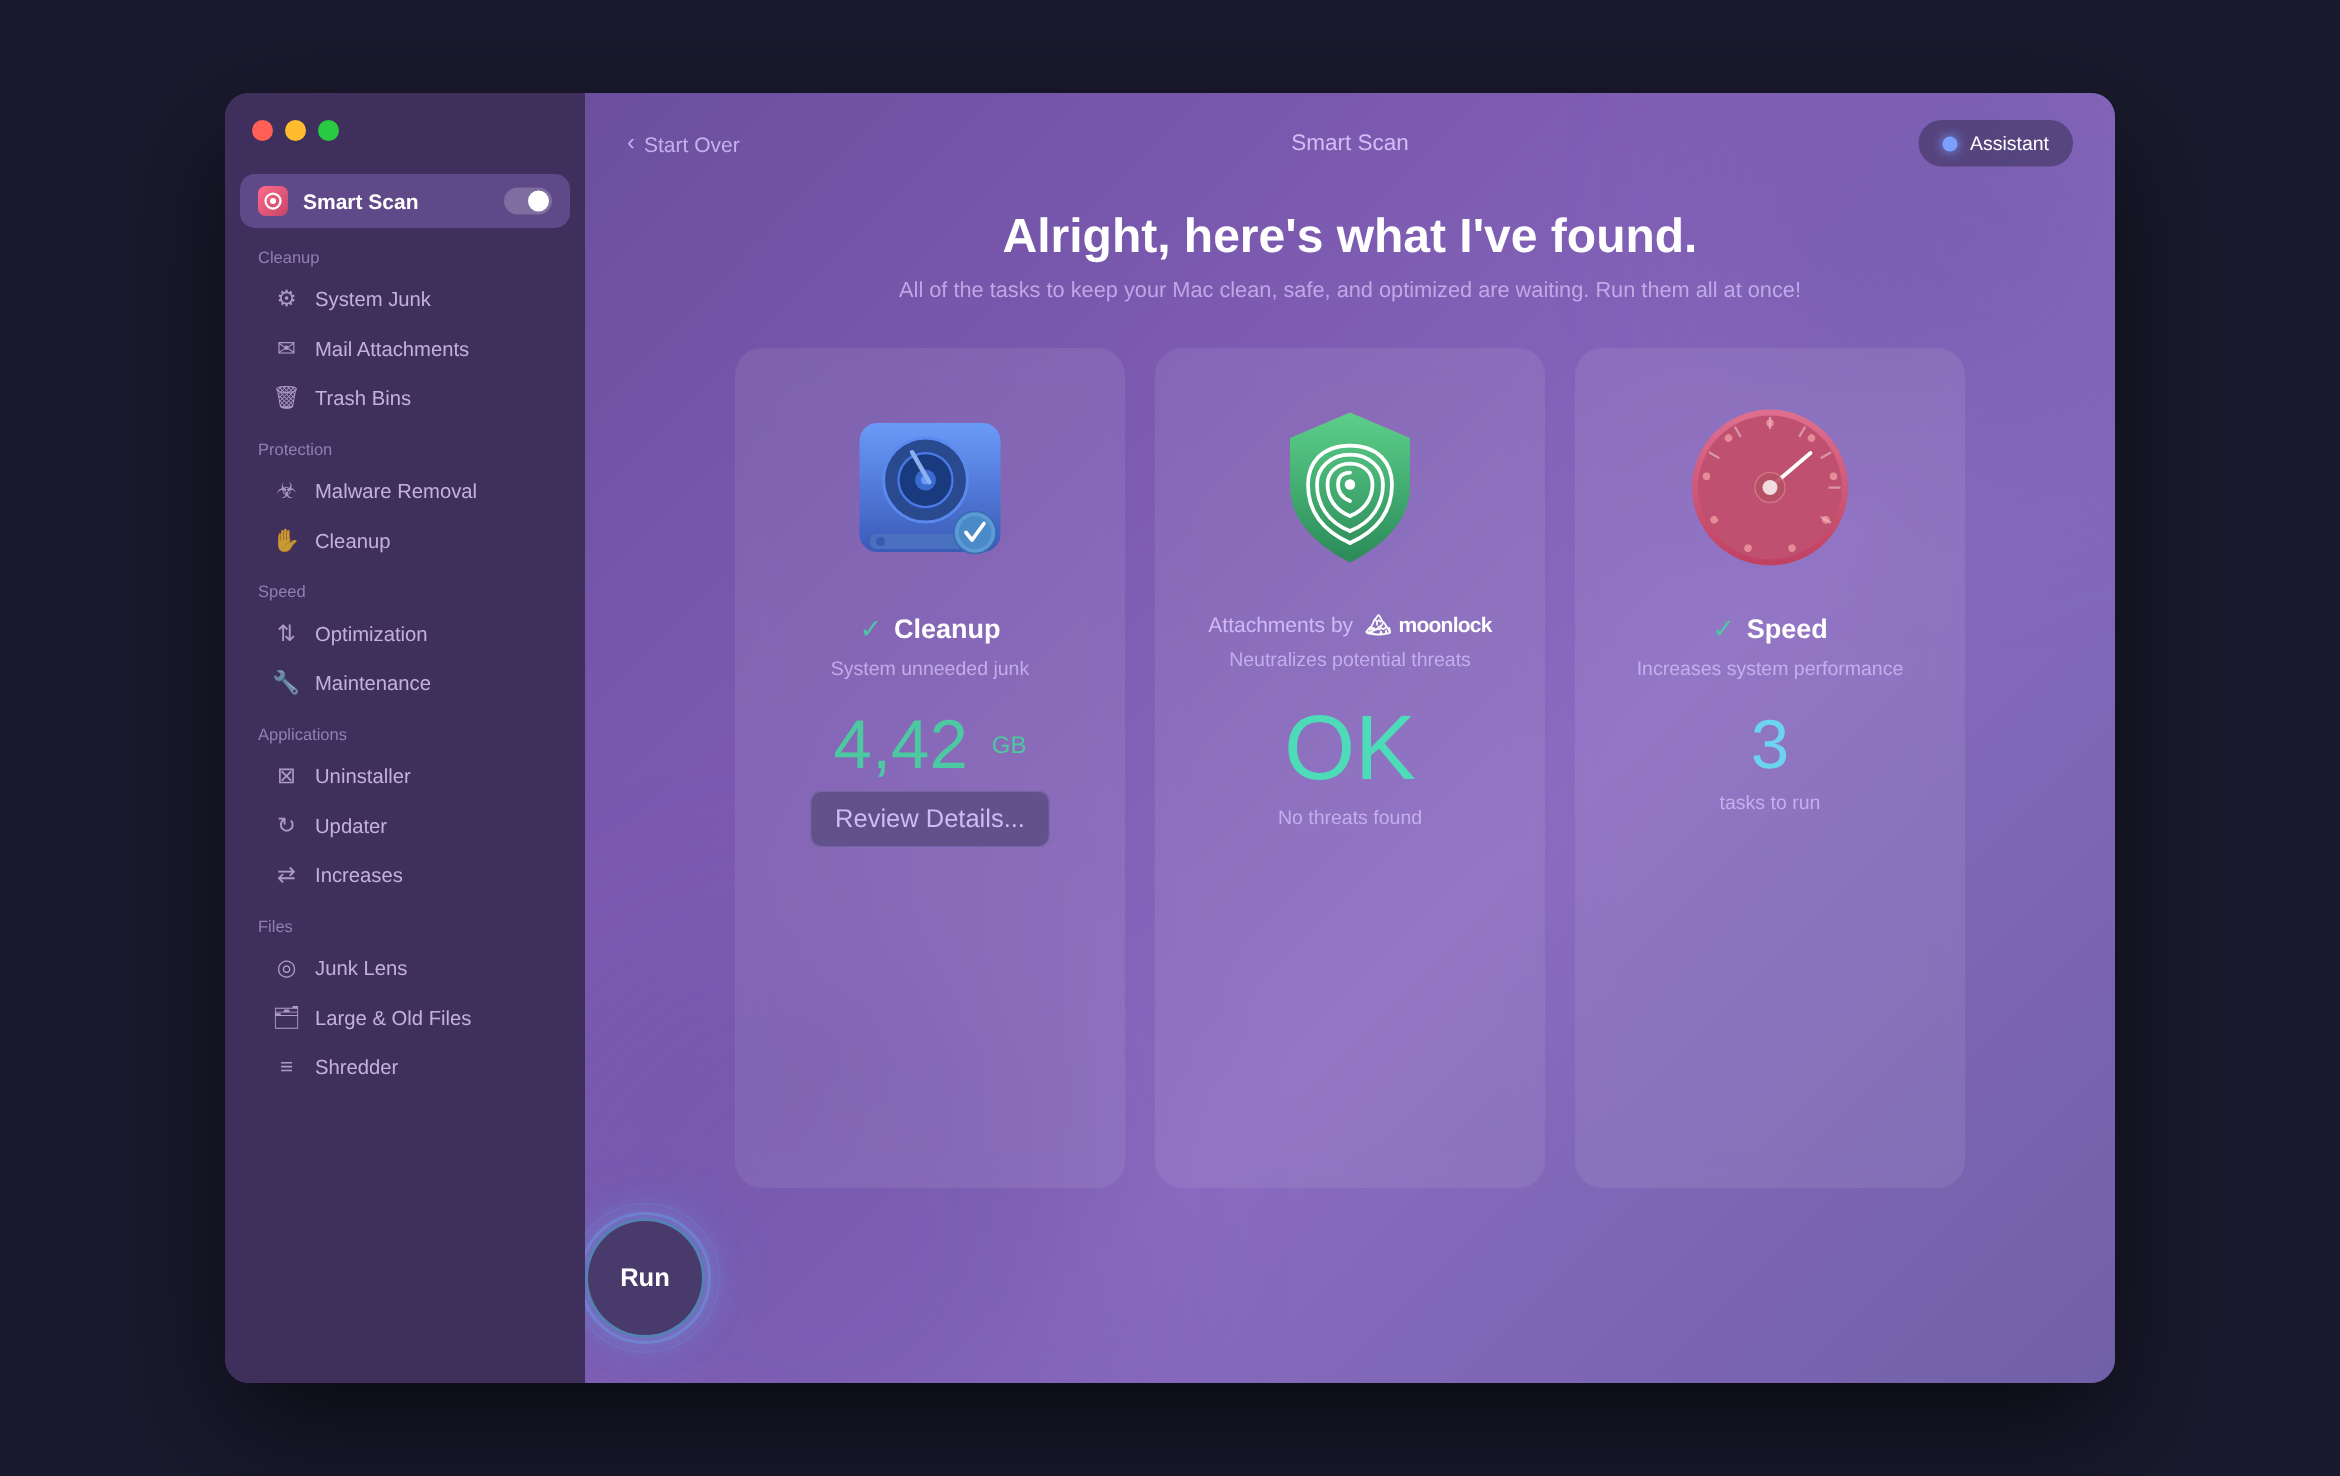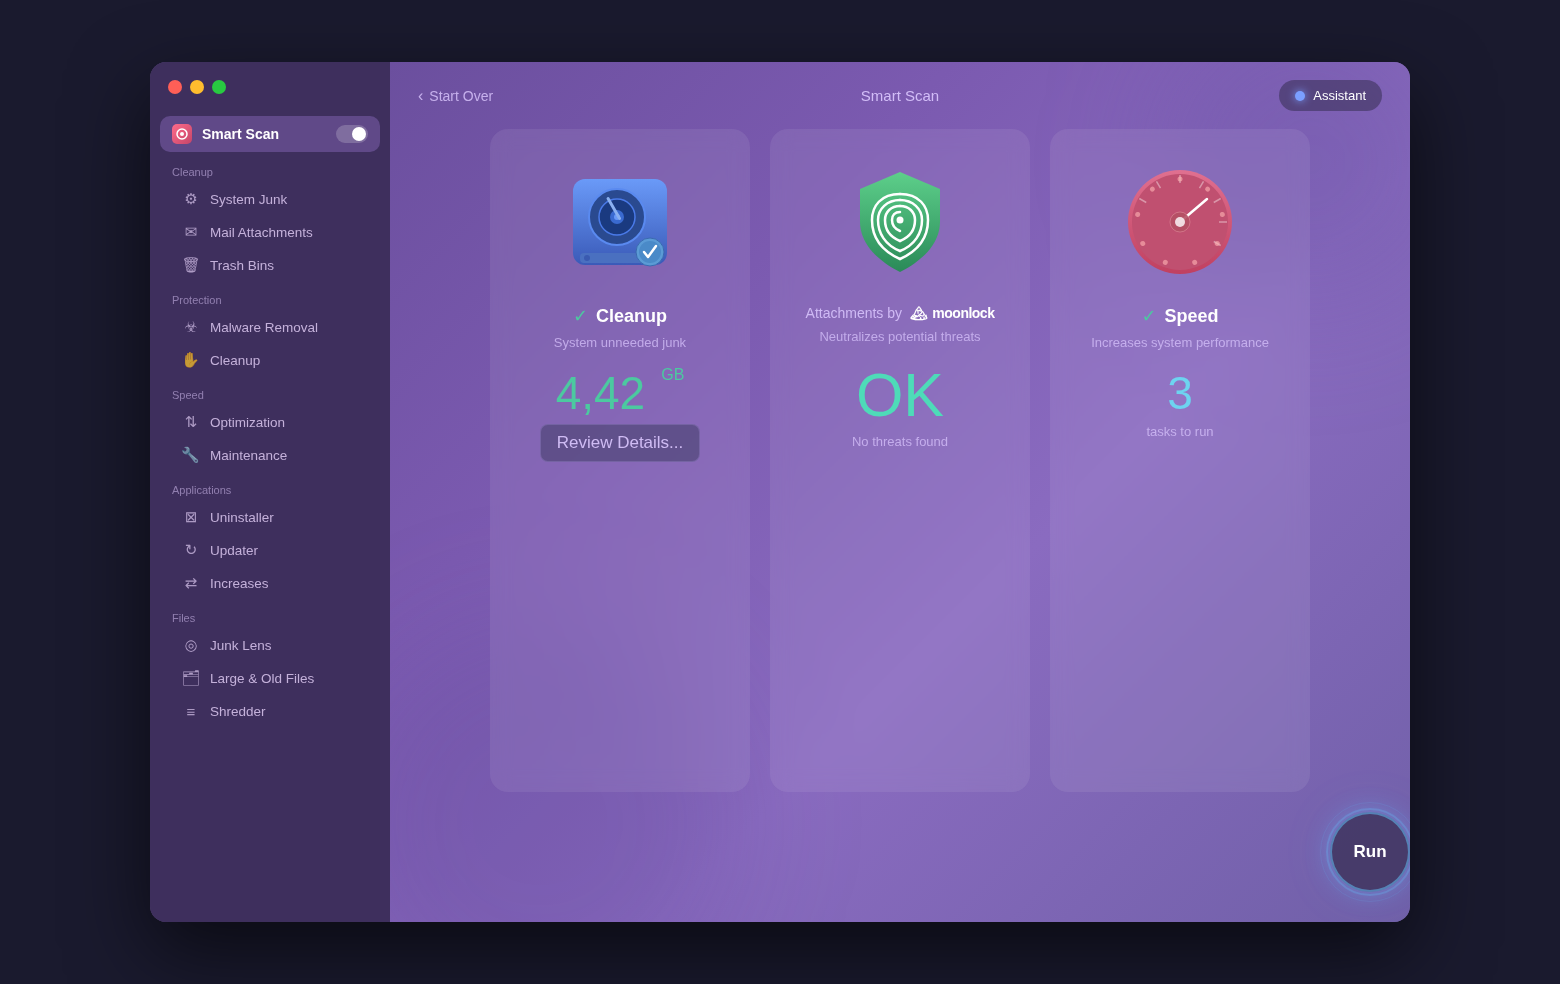--- a/index.html
+++ b/index.html
@@ -273,21 +273,21 @@
     .card-value {
       font-size: 46px;
       font-weight: 300;
       margin-bottom: 4px;
     }
     .card-value-green { color: #4cc9a0; }
     .card-value-cyan { color: #6dd4f0; }
 
     .card-value-row {
       display: flex;
-      align-items: flex-start;
+      align-items: center;
       gap: 16px;
     }
     .card-value-unit {
       font-size: 16px;
       color: #4cc9a0;
       font-weight: 400;
     }
 
     .card-meta {
       color: rgba(220, 200, 255, 0.7);
@@ -328,21 +328,21 @@
     .ok-value {
       font-size: 61px;
       font-weight: 300;
       color: #4edbb8;
       margin-bottom: 4px;
     }
 
     
     .run-button-area {
       display: flex;
-      justify-content: flex-end;
+      justify-content: flex-start;
       padding: 20px 0 30px;
       z-index: 10;
       position: relative;
     }
     .run-button {
       width: 80px;
       height: 80px;
       border-radius: 50%;
       background: rgba(60, 50, 90, 0.8);
       border: 2px solid rgba(100, 200, 255, 0.5);
@@ -501,20 +501,24 @@
         <span class="back-icon">‹</span>
         <span>Start Over</span>
       </button>
       <span class="top-title">Smart Scan</span>
       <button class="assistant-button">
         <div class="assistant-dot"></div>
         <span>Assistant</span>
       </button>
     </div>
 
+    <div class="hero-section">
+      <div class="hero-title">Alright, here's what I've found.</div>
+      <div class="hero-subtitle">All of the tasks to keep your Mac clean, safe, and optimized are waiting. Run them all at once!</div>
+    </div>
 
     <div class="cards-container">
 
       <div class="card">
         <div class="card-icon-area">
           <svg class="cleanup-icon-svg" viewBox="0 0 130 130" fill="none" xmlns="http://www.w3.org/2000/svg">
             <defs>
               <linearGradient id="hddGrad" x1="0" y1="0" x2="1" y2="1">
                 <stop offset="0%" stop-color="#5a8af0"></stop>
                 <stop offset="100%" stop-color="#3a6ad0"></stop>

